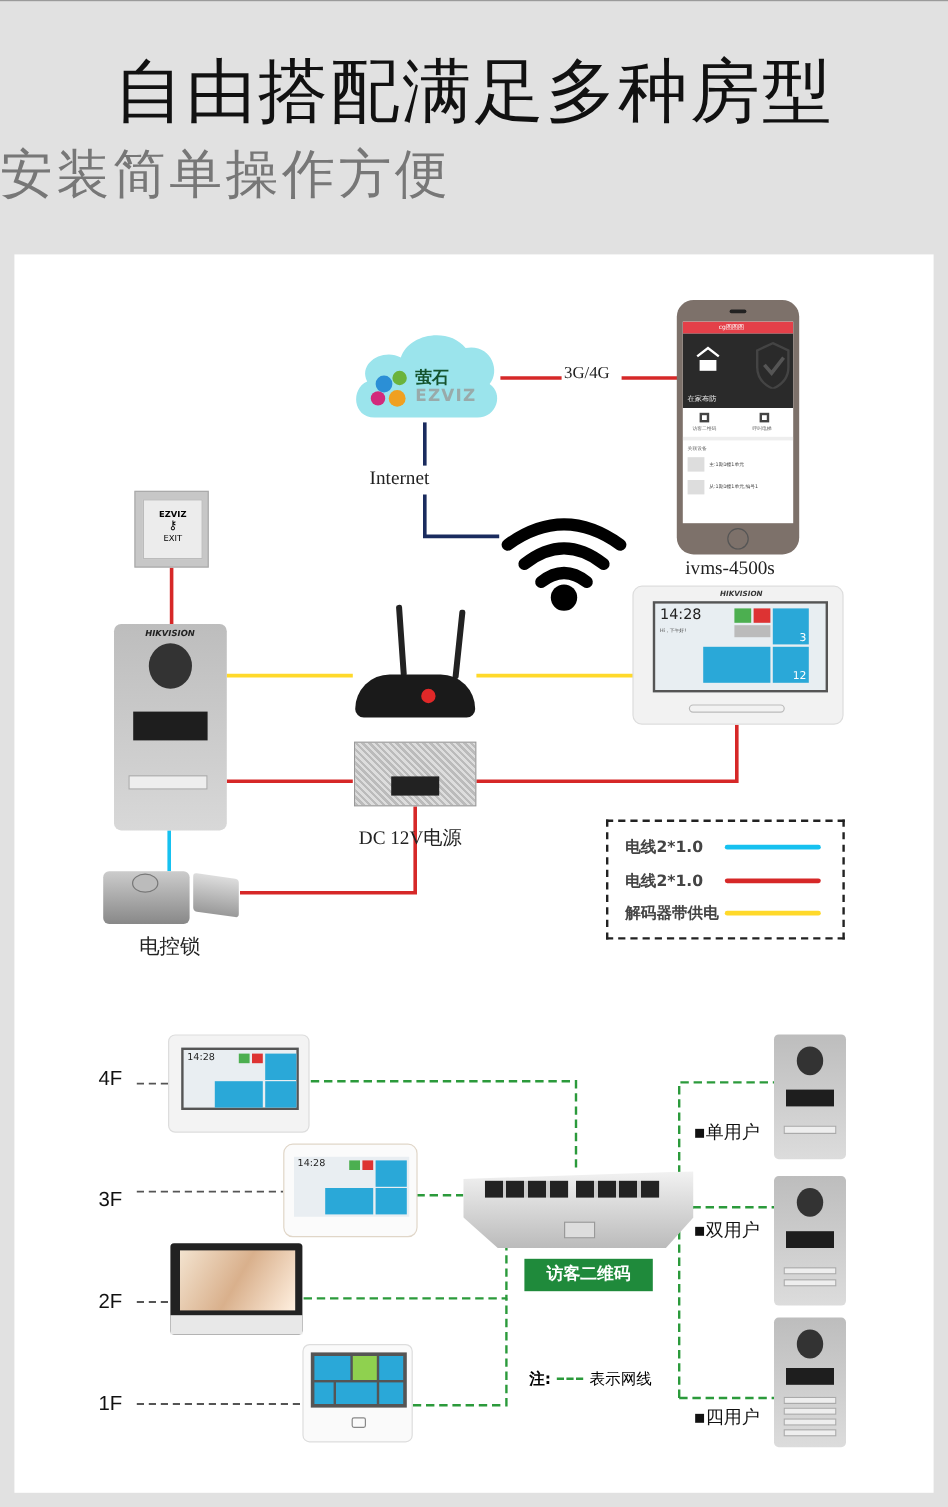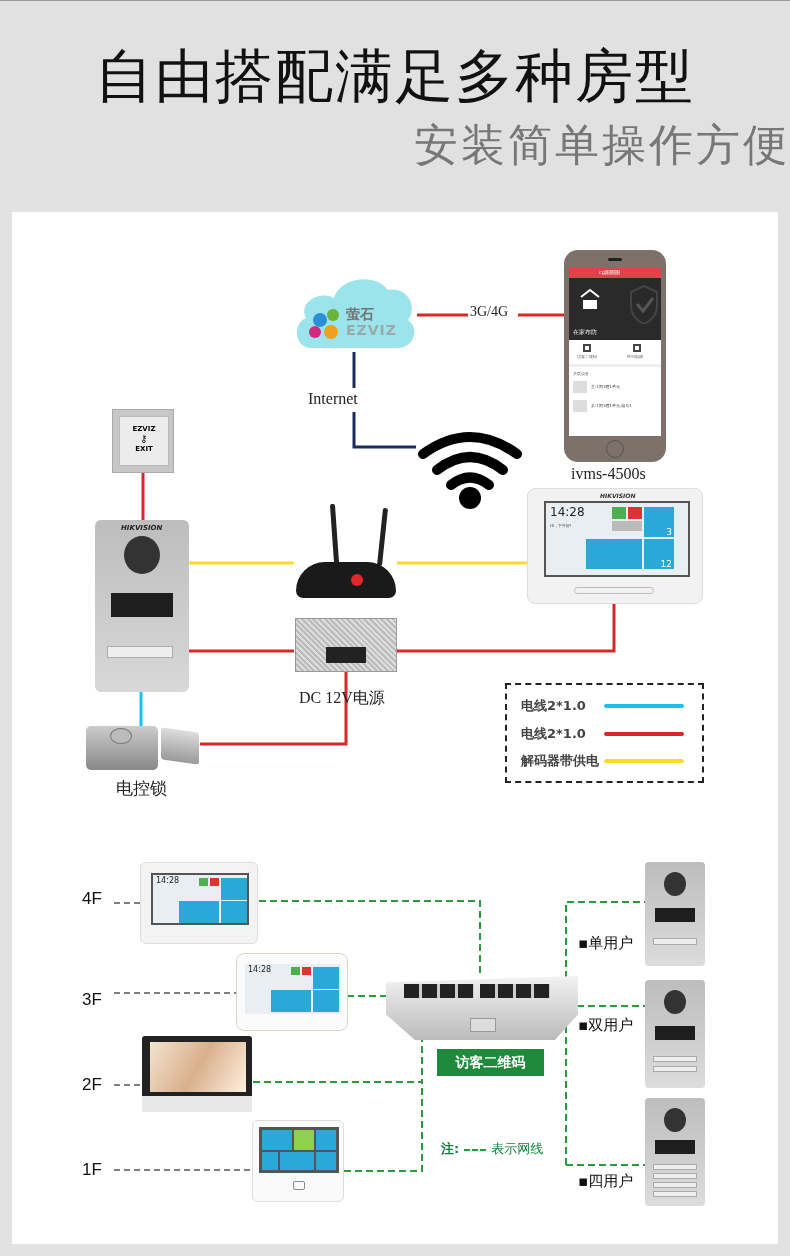--- a/index.html
+++ b/index.html
@@ -1,29 +1,29 @@
 <!DOCTYPE html>
 <html><head>
 <meta charset="utf-8">
 <style>
   * { box-sizing: border-box; margin: 0; padding: 0; }
   html, body { width: 790px; height: 1256px; background: #e1e1e1; overflow: hidden; }
   body { position: relative; font-family: "DejaVu Sans", sans-serif; }
   .topline { position: absolute; left: 0; top: 0; width: 790px; height: 1px; background: #9a9a9a; }
   .title { position: absolute; left: 0; top: 38px; width: 790px; text-align: center; font-size: 58px; color: #111; letter-spacing: 2px; font-weight: normal; }
-  .subtitle { position: absolute; left: 0; top: 116px; width: 790px; text-align: right; font-size: 44px; color: #777; letter-spacing: 3px; }
+  .subtitle { position: absolute; left: 0; top: 116px; width: 790px; text-align: left; font-size: 44px; color: #777; letter-spacing: 3px; }
   .panel { position: absolute; left: 12px; top: 212px; width: 766px; height: 1032px; background: #fff; }
   .abs { position: absolute; }
   .label-serif { font-family: "Liberation Serif", serif; font-size: 16px; color: #222; }
   .floor { font-family: "Liberation Sans", sans-serif; font-size: 17px; color: #111; }
   .legend-box { position: absolute; left: 505px; top: 683px; width: 199px; height: 100px; border: 2px dashed #222; font-weight: bold; }
   .legend-row { position: absolute; left: 14px; font-size: 13px; color: #444; }
   .legend-line { position: absolute; left: 97px; width: 80px; height: 4px; border-radius: 2px; }
   .green-badge { position: absolute; left: 437px; top: 1049px; width: 107px; height: 27px; background: #1f8a3b; color: #fff; font-size: 14px; font-weight: bold; text-align: center; line-height: 27px; }
-  .note { position: absolute; left: 441px; top: 1140px; font-size: 13px; color: #15803d; }
+  .note { position: absolute; left: 441px; top: 1140px; font-size: 13px; color: #000000; }
   .note b { font-weight: bold; }
   .note .dash { display: inline-block; width: 22px; border-top: 2px dashed #2b9a3b; vertical-align: middle; margin: 0 5px; }
   .user-label { position: absolute; font-size: 15px; color: #111; }
 </style>
 </head>
 <body>
 
 <div class="topline"></div>
 <h1 class="title">自由搭配满足多种房型</h1>
 <div class="subtitle">安装简单操作方便</div>
@@ -67,21 +67,21 @@
 </svg>
 
 <div class="abs" style="left:290px;top:268px;width:130px;height:85px">
   <svg width="130" height="85">
     <path d="M22,80 C4,80 2,56 16,50 C8,34 30,22 44,30 C50,10 84,4 98,22 C118,18 128,40 118,52 C130,60 124,80 108,80 Z" fill="#9be4ec"></path>
     <circle cx="30" cy="52" r="7" fill="#2b8fd6"></circle>
     <circle cx="43" cy="47" r="6" fill="#6bb33b"></circle>
     <circle cx="25" cy="64" r="6" fill="#d22a7c"></circle>
     <circle cx="41" cy="64" r="7" fill="#f0a020"></circle>
   </svg>
-  <span class="abs" style="left:56px;top:38px;font-size:14px;color:#737373;font-weight:bold">萤石</span>
+  <span class="abs" style="left:56px;top:38px;font-size:14px;color:#14532d;font-weight:bold">萤石</span>
   <span class="abs" style="left:56px;top:54px;font-size:14px;color:#9aa;font-weight:bold;letter-spacing:1px">EZVIZ</span>
 </div>
 <span class="abs label-serif" style="left:470px;top:304px;font-size:14px">3G/4G</span>
 <span class="abs label-serif" style="left:308px;top:390px">Internet</span>
 
 <svg class="abs" style="left:417px;top:428px" width="106" height="82">
   <path d="M6,26 Q53,-8 100,26" stroke="#000" stroke-width="10" fill="none" stroke-linecap="round"></path>
   <path d="M20,42 Q53,16 86,42" stroke="#000" stroke-width="10" fill="none" stroke-linecap="round"></path>
   <path d="M34,57 Q53,42 72,57" stroke="#000" stroke-width="10" fill="none" stroke-linecap="round"></path>
   <circle cx="53" cy="70" r="11" fill="#000"></circle>
@@ -116,21 +116,21 @@
     <span class="abs" style="left:22px;top:135px;font-size:4px;color:#444">从:1期1幢1单元,编号1</span>
   </div>
   <div class="abs" style="left:42px;top:190px;width:18px;height:18px;border:1px solid #555;border-radius:50%"></div>
 </div>
 <span class="abs label-serif" style="left:571px;top:465px;font-size:16px">ivms-4500s</span>
 
 <div class="abs" style="left:112px;top:409px;width:62px;height:64px;background:#c7c7c7;border:1px solid #aaa">
   <div class="abs" style="left:6px;top:6px;width:50px;height:50px;background:#ececec;border:1px solid #bbb;text-align:center">
     <div style="font-size:7px;font-weight:bold;margin-top:8px">EZVIZ</div>
     <div style="font-size:10px;font-weight:bold;line-height:12px">⚷</div>
-    <div style="font-size:7px;font-weight:bold">EXIT</div>
+    <div style="font-size:7px;font-weight:normal">EXIT</div>
   </div>
 </div>
 
 <div class="abs" style="left:95px;top:520px;width:94px;height:172px;background:linear-gradient(#bdbdbd,#d8d8d8);border-radius:6px">
   <span class="abs" style="left:26px;top:4px;font-size:7px;font-weight:bold;font-style:italic;color:#222">HIKVISION</span>
   <div class="abs" style="left:29px;top:16px;width:36px;height:38px;border-radius:50%;background:#333"></div>
   <div class="abs" style="left:16px;top:73px;width:62px;height:24px;background:#1e1e1e"></div>
   <div class="abs" style="left:12px;top:126px;width:66px;height:12px;background:#eee;border:1px solid #aaa"></div>
 </div>
 

